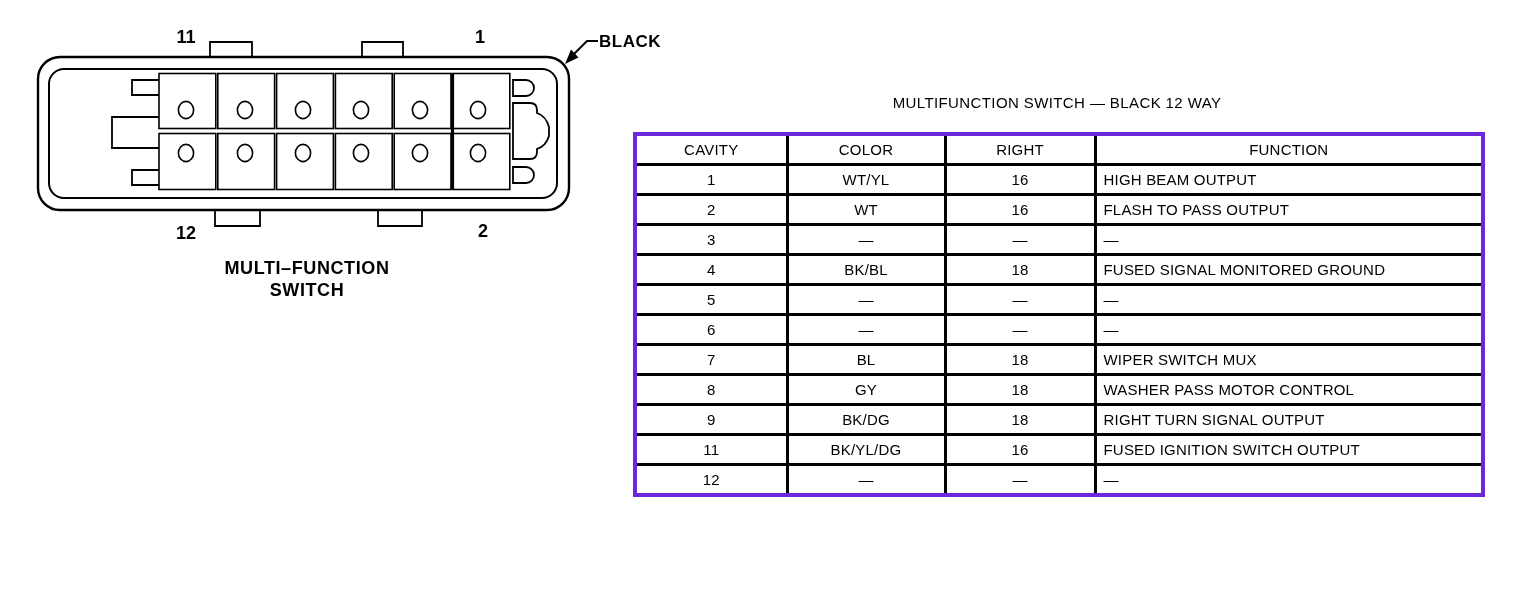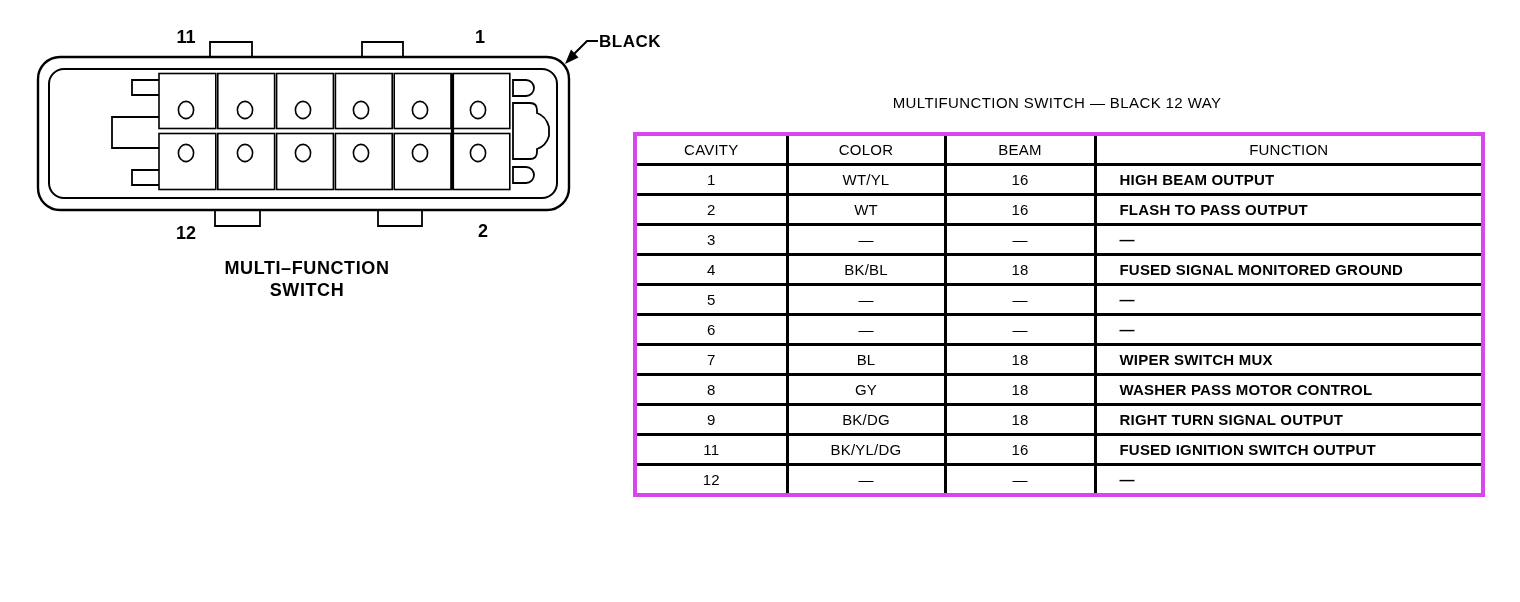--- a/index.html
+++ b/index.html
@@ -19,28 +19,28 @@
   .caption{font-size:18px;font-weight:bold;letter-spacing:0.6px;}
 
   
   .table-wrap{position:absolute;left:633px;top:94px;width:848px;}
   .table-title{
     text-align:center;font-size:15px;letter-spacing:0.4px;
     margin:0 0 21px 0;white-space:nowrap;
   }
   table.pinout{
     border-collapse:collapse;width:848px;table-layout:fixed;
-    border:4px solid #d946ef;
+    border:4px solid #6d28d9;
   }
   table.pinout th,table.pinout td{
     border:3px solid #000;height:27px;padding:0 2px;
     font-size:15px;font-weight:normal;text-align:center;
     letter-spacing:0.2px;white-space:nowrap;overflow:hidden;
   }
-  table.pinout td.fn,table.pinout th.fn-h{padding-left:23px;font-weight:bold;}
+  table.pinout td.fn,table.pinout th.fn-h{padding-left:7px;}
   table.pinout td.fn{text-align:left;}
   col.c-cavity{width:152px;}
   col.c-color{width:158px;}
   col.c-gauge{width:150px;}
   col.c-function{width:388px;}
 </style>
 </head>
 <body>
 
 <div class="canvas">
@@ -116,21 +116,21 @@
       <colgroup>
         <col class="c-cavity">
           <col class="c-color">
           <col class="c-gauge">
           <col class="c-function">
       </colgroup>
       <thead>
         <tr>
           <th>CAVITY</th>
           <th>COLOR</th>
-          <th>BEAM</th>
+          <th>RIGHT</th>
           <th>FUNCTION</th>
         </tr>
       </thead>
       <tbody>
           <tr>
             <td>1</td>
             <td>WT/YL</td>
             <td>16</td>
             <td class="fn">HIGH BEAM OUTPUT</td>
           </tr>

